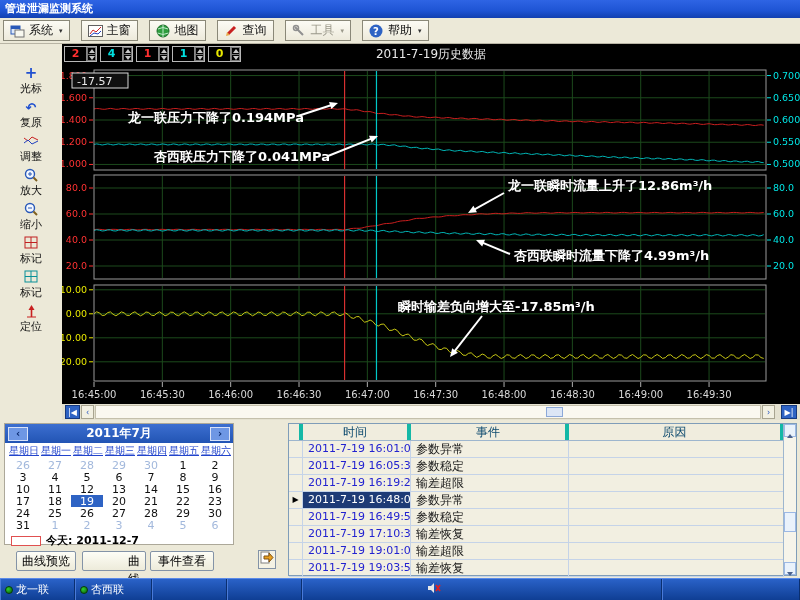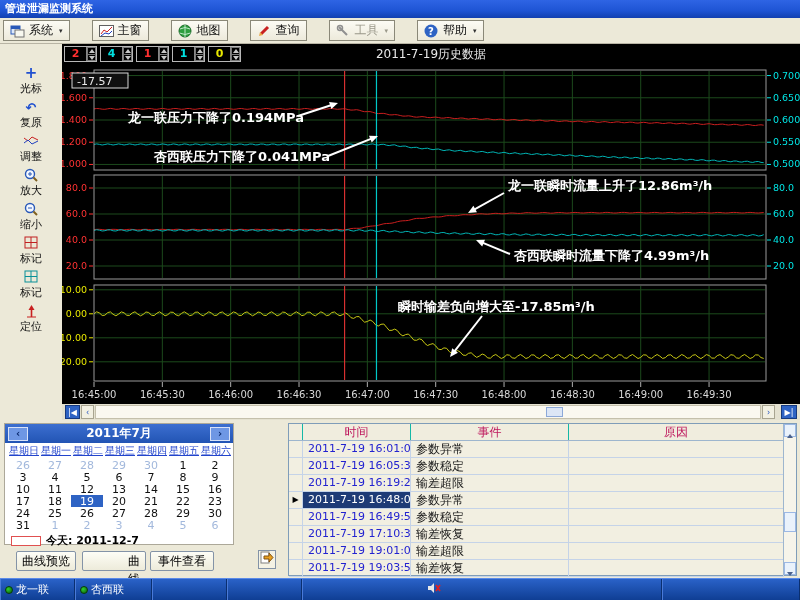--- a/index.html
+++ b/index.html
@@ -6,21 +6,21 @@
   html,body { width:800px; height:600px; overflow:hidden; }
   #root { position:relative; width:800px; height:600px; font-family:"DejaVu Sans",sans-serif; background:#ECE9D8; }
 
   
   #titlebar { position:absolute; left:0; top:0; width:800px; height:18px;
     background:linear-gradient(to bottom,#2E64E4 0%,#1E54D4 60%,#1240B0 100%);
     color:#fff; font-size:11px; font-weight:bold; line-height:18px; padding-left:5px; }
 
   
   #toolbar { position:absolute; left:0; top:18px; width:800px; height:26px; background:#ECE9D8;
-    border-bottom:1px solid #B8B4A4; display:flex; align-items:center; padding-left:3px; gap:22px; }
+    border-bottom:1px solid #B8B4A4; display:flex; align-items:center; padding-left:3px; gap:11px; }
   .tbtn { height:21px; display:flex; align-items:center; gap:4px; padding:0 6px;
     background:linear-gradient(to bottom,#FCFBF4,#EDEADB); border:1px solid #8A8878; font-size:12px; color:#101010; }
   .tbtn.disabled { color:#9A988A; }
   .tbtn .drop { font-size:7px; color:#303030; margin-left:2px; }
   .tbtn.disabled .drop { color:#9A988A; }
 
   
   #sidebar { position:absolute; left:0; top:44px; width:62px; height:376px; background:#ECE9D8; padding-top:22px; }
   .tool { width:62px; text-align:center; margin-bottom:5px; cursor:default; }
   .tool .ticon { display:block; height:16px; line-height:15px; font-size:14px; font-weight:bold; }
@@ -69,21 +69,21 @@
 
   
   .abtn { position:absolute; top:131px; height:20px; background:linear-gradient(to bottom,#FDFDF6,#EDEBDA);
     border:1px solid #8393A7; border-radius:2px; font-size:12px; color:#000; text-align:center; line-height:18px; }
   #iconbtn { position:absolute; left:258px; top:130px; width:18px; height:19px; background:#F4F2E4;
     border:1px solid #8393A7; text-align:center; line-height:15px; }
 
   
   #eventtable { position:absolute; left:288px; top:3px; width:509px; height:153px; background:#F2EFE1; border:1px solid #7F9DB9; }
   #thead { position:absolute; left:0; top:0; width:495px; height:17px; display:flex; background:#F0EDDE; border-bottom:1px solid #9EB6CE; }
-  #thead .th { border-right:1px solid #14b8a6; font-size:12px; color:#be185d; text-align:center; line-height:16px; }
+  #thead .th { border-right:4px solid #14b8a6; font-size:12px; color:#0c4a6e; text-align:center; line-height:16px; }
   #tbody { position:absolute; left:0; top:17px; width:495px; }
   .trow { display:flex; height:17px; border-bottom:1px solid #C5D3E8; }
   .trow .td { border-right:1px solid #C5D3E8; font-size:11px; line-height:16px; overflow:hidden; white-space:nowrap; }
   .td.gut { text-align:center; font-size:8px; color:#000; }
   .td.time { color:#2222D0; padding-left:5px; }
   .td.time.sel { background:#1E3B76; color:#fff; }
   .td.evt { color:#1A1A1A; font-size:12px; padding-left:5px; }
   #vscroll { position:absolute; right:0; top:0; width:13px; height:151px; background:#F6F4EA; border-left:1px solid #9EB6CE; }
   .vs-btn { position:absolute; left:0; width:12px; height:13px; background:#EAF2FB; border:1px solid #9CB8E4; text-align:center; }
   .vs-btn i { display:inline-block; width:0; height:0; border-left:3px solid transparent; border-right:3px solid transparent; margin-bottom:2px; }

